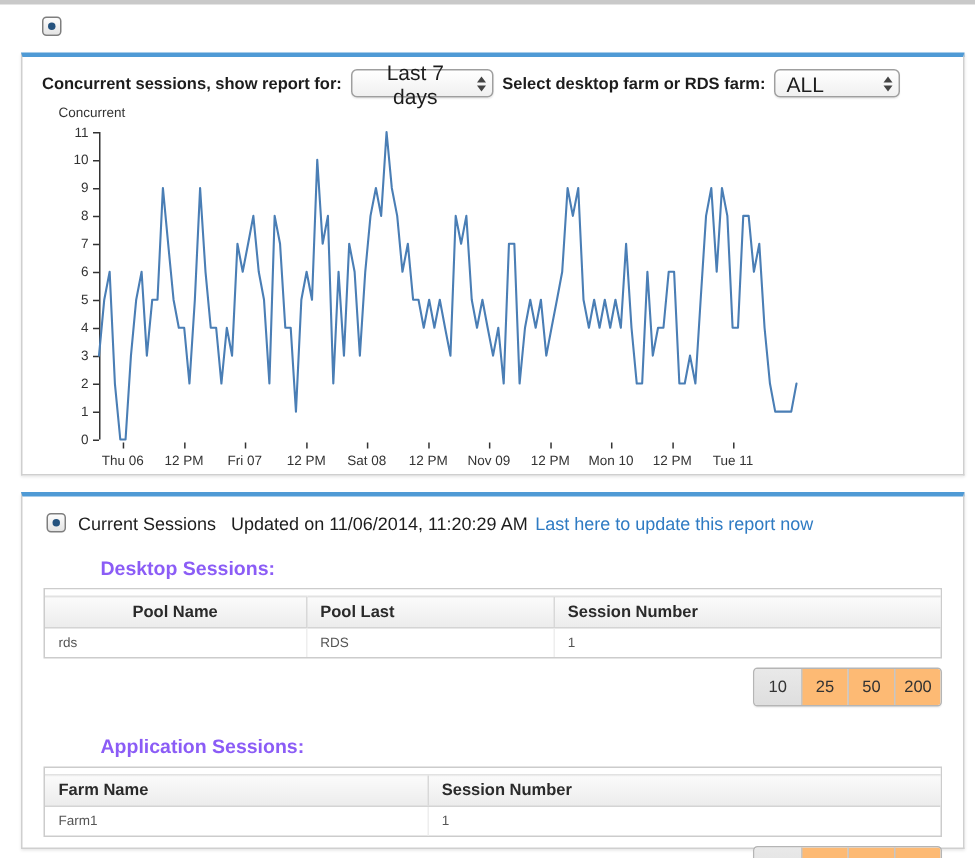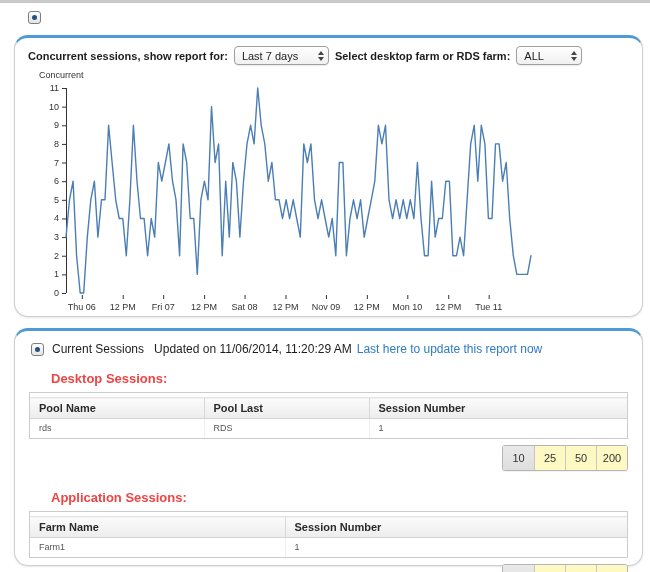--- a/index.html
+++ b/index.html
@@ -8,58 +8,58 @@
   .top-rule { height:3px; background:#c9c9c9; }
   
   .page-header { display:flex; align-items:center; padding:8px 0 7px 28px; }
   .mini-icon { width:13px; height:13px; flex:0 0 13px; border:1px solid #7e7e7e; border-radius:3px;
     background:linear-gradient(#fdfdfd,#e4e4e4); position:relative; }
   .mini-icon::after { content:""; position:absolute; left:3px; top:3px; width:5px; height:5px;
     border-radius:50%; background:#24527e; }
   .page-title { font-size:12px; margin-left:8px; color:#1d1d1d; }
   
   .panel { margin-left:14px; width:629px; background:#fff; border:1px solid #cfcfcf;
-    border-top:3px solid #4f9ad5; border-radius:14px; box-shadow:0 1px 2px rgba(0,0,0,.10); }
+    border-top:3px solid #4f9ad5; border-radius:0; box-shadow:0 1px 2px rgba(0,0,0,.10); }
   #chart-panel { height:282px; margin-top:4px; }
   #sessions-panel { height:238px; margin-top:11px; }
   
   .toolbar { display:flex; align-items:center; padding:8px 0 0 13px; font-size:11px; }
   .toolbar-label { font-weight:bold; color:#1d1d1d; }
   .fake-select { display:inline-flex; align-items:center; justify-content:space-between;
     height:19px; margin:0 6px; padding:0 4px 0 7px; border:1px solid #9f9f9f; border-radius:4px;
     background:linear-gradient(#ffffff,#f0f0f0); box-shadow:0 1px 1px rgba(0,0,0,.08);
-    font-size:11px; color:#1d1d1d; cursor:default; }
-  .sel-period { width:95px; } .sel-pool { width:66px; }
+    font-size:14px; color:#1d1d1d; cursor:default;text-align:center; }
+  .sel-period { width:95px; } .sel-pool { width:84px; }
   .arrows { display:flex; flex-direction:column; align-items:center; margin-left:6px; }
   .arrows i { display:block; width:0; height:0; border-left:3px solid transparent; border-right:3px solid transparent; }
   .arrows i.up { border-bottom:4px solid #444; margin-bottom:2px; }
   .arrows i.dn { border-top:4px solid #444; }
   
   #chart-svg { display:block; margin-top:2px; }
   
-  .sec-header { display:flex; align-items:flex-end; padding:11px 0 0 16px; font-size:12px; }
+  .sec-header { display:flex; align-items:flex-start; padding:11px 0 0 16px; font-size:12px; }
   .sec-title { margin:0 10px 0 8px; color:#1d1d1d; }
   .updated-text { color:#1d1d1d; }
   .update-link { color:#2f7bc3; margin-left:5px; text-decoration:none; cursor:pointer; }
-  .tbl-heading { font-size:13px; font-weight:bold; color:#ef4444; margin:15px 0 6px 4px;padding-left:32px; }
+  .tbl-heading { font-size:13px; font-weight:bold; color:#8b5cf6; margin:15px 0 6px 20px;padding-left:32px; }
   .tbl-heading.second { margin-top:19px; }
   .tbl-wrap { margin:0 14px; border:1px solid #ccc; background:#fff; }
   .tbl-strip { height:4px; background:#fff; }
   table.data-tbl { width:100%; border-collapse:collapse; table-layout:fixed; }
   table.data-tbl th { background:linear-gradient(#fbfbfb,#ececec); border-top:1px solid #e2e2e2;
     border-bottom:1px solid #d4d4d4; border-left:1px solid #d8d8d8; padding:4px 9px;
     font-size:11px; font-weight:bold; text-align:left; color:#2a2a2a; }
   table.data-tbl th:first-child { border-left:none; }
   table.data-tbl td { padding:4px 9px 5px; font-size:9px; color:#555; border-left:1px solid #eee; }
   table.data-tbl td:first-child { border-left:none; }
   .pager-row { display:flex; justify-content:flex-end; margin:6px 14px 0 0; }
   .pager { display:inline-flex; border:1px solid #b5b5b5; border-radius:3px; overflow:hidden;
     background:#fff; box-shadow:0 1px 1px rgba(0,0,0,.06); }
   .pager button { width:31px; height:24px; border:none; border-left:1px solid #c6c6c6;
-    background:#fef9c3; font-family:inherit; font-size:11px; color:#333; cursor:pointer; }
+    background:#fdba74; font-family:inherit; font-size:11px; color:#333; cursor:pointer; }
   .pager button:first-child { border-left:none; }
   .pager button.selected { background:linear-gradient(#e9e9e9,#dedede); }
 </style>
 </head>
 <body>
 
 <div class="top-rule"></div>
 
 <div class="page-header">
   <span class="mini-icon"></span>
@@ -144,21 +144,21 @@
     <span class="updated-text">Updated on 11/06/2014, 11:20:29 AM</span>
     <a class="update-link">Last here to update this report now</a>
   </div>
 
   <div class="tbl-heading">Desktop Sessions:</div>
   <div class="tbl-wrap">
     <div class="tbl-strip"></div>
     <table class="data-tbl">
         <thead>
           <tr>
-            <th style="width: 174px;">Pool Name</th>
+            <th style="width: 174px; text-align: center;">Pool Name</th>
             <th style="width: 165px;">Pool Last</th>
             <th>Session Number</th>
           </tr>
         </thead>
         <tbody>
           <tr>
             <td>rds</td>
             <td>RDS</td>
             <td>1</td>
           </tr>

